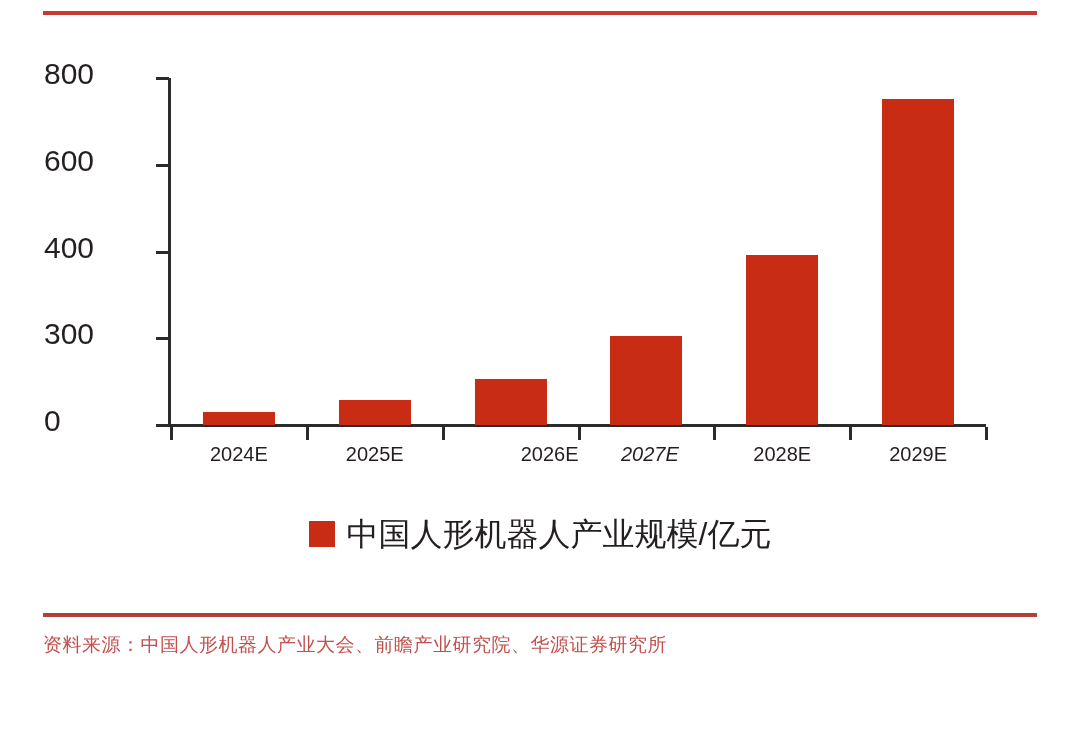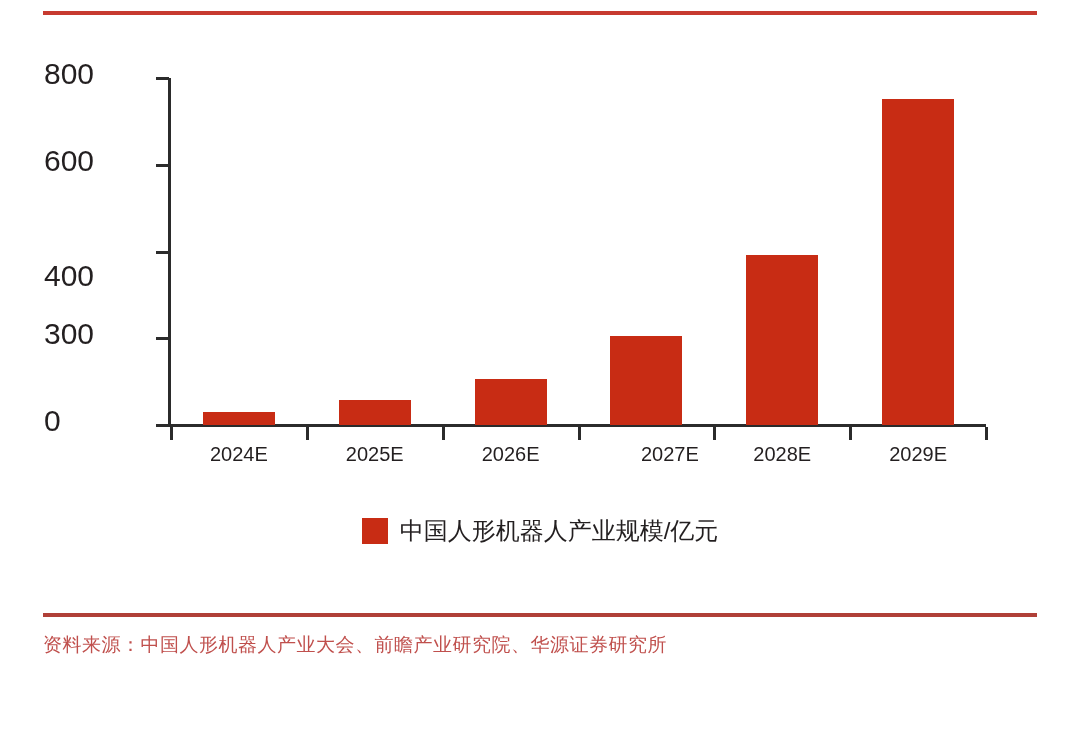--- a/index.html
+++ b/index.html
@@ -117,21 +117,21 @@
     justify-content: center;
     align-items: center;
   }
   .legend-swatch {
     width: 26px;
     height: 26px;
     background: #c82c14;
     margin-right: 12px;
   }
   .legend-label {
-    font-size: 24px;
+    font-size: 32px;
     color: #231f20;
     line-height: 1;
   }
 
   
   .source {
     position: absolute;
     left: 43px;
     top: 630px;
     width: 985px;
@@ -154,21 +154,21 @@
   <div id="y-ticks">
       <div class="y-tick" style="top: 424px;"></div>
       <div class="y-tick" style="top: 337.25px;"></div>
       <div class="y-tick" style="top: 250.5px;"></div>
       <div class="y-tick" style="top: 163.75px;"></div>
       <div class="y-tick" style="top: 77px;"></div>
     </div>
   <div id="y-tick-labels">
       <div class="y-tick-label" style="left: 44px; right: auto; top: 404px;">0</div>
       <div class="y-tick-label" style="left: 44px; right: auto; top: 317.25px;">300</div>
-      <div class="y-tick-label" style="left: 44px; right: auto; top: 230.5px; margin-top: 28px;">400</div>
+      <div class="y-tick-label" style="left: 44px; right: auto; top: 230.5px;">400</div>
       <div class="y-tick-label" style="left: 44px; right: auto; top: 143.75px;">600</div>
       <div class="y-tick-label" style="left: 44px; right: auto; top: 57px;">800</div>
     </div>
 
   <div class="x-axis-line"></div>
   <div id="x-ticks">
       <div class="x-tick" style="left: 170px;"></div>
       <div class="x-tick" style="left: 305.833px;"></div>
       <div class="x-tick" style="left: 441.667px;"></div>
       <div class="x-tick" style="left: 577.5px;"></div>
@@ -182,22 +182,22 @@
       <div class="bar" title="2025E: 57" style="left: 167.754px; width: 71.9917px; height: 24.7237px; background: rgb(200, 44, 20);"></div>
       <div class="bar" title="2026E: 105" style="left: 303.587px; width: 71.9917px; height: 45.5438px; background: rgb(200, 44, 20);"></div>
       <div class="bar" title="2027E: 205" style="left: 439.421px; width: 71.9917px; height: 88.9187px; background: rgb(200, 44, 20);"></div>
       <div class="bar" title="2028E: 392" style="left: 575.254px; width: 71.9917px; height: 170.03px; background: rgb(200, 44, 20);"></div>
       <div class="bar" title="2029E: 752" style="left: 711.087px; width: 71.9917px; height: 326.18px; background: rgb(200, 44, 20);"></div>
     </div>
 
   <div id="x-labels">
       <div class="x-label" style="left: 171px; width: 135.833px;">2024E</div>
       <div class="x-label" style="left: 306.833px; width: 135.833px; text-align: center;">2025E</div>
-      <div class="x-label" style="left: 442.667px; width: 135.833px;">2026E</div>
-      <div class="x-label" style="left: 602px; width: 135.833px;">2027E</div>
+      <div class="x-label" style="left: 442.667px; width: 135.833px; text-align: right;">2026E</div>
+      <div class="x-label" style="left: 582px; width: 135.833px; font-style: italic;">2027E</div>
       <div class="x-label" style="left: 714.333px; width: 135.833px;">2028E</div>
       <div class="x-label" style="left: 850.167px; width: 135.833px;">2029E</div>
     </div>
 
   <div class="legend">
     <div class="legend-swatch"></div>
     <div class="legend-label">中国人形机器人产业规模/亿元</div>
   </div>
 </div>
 

